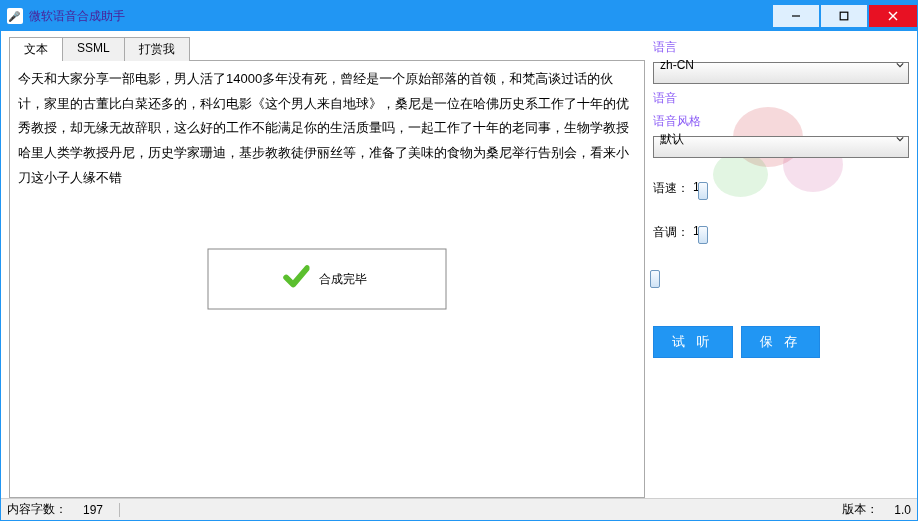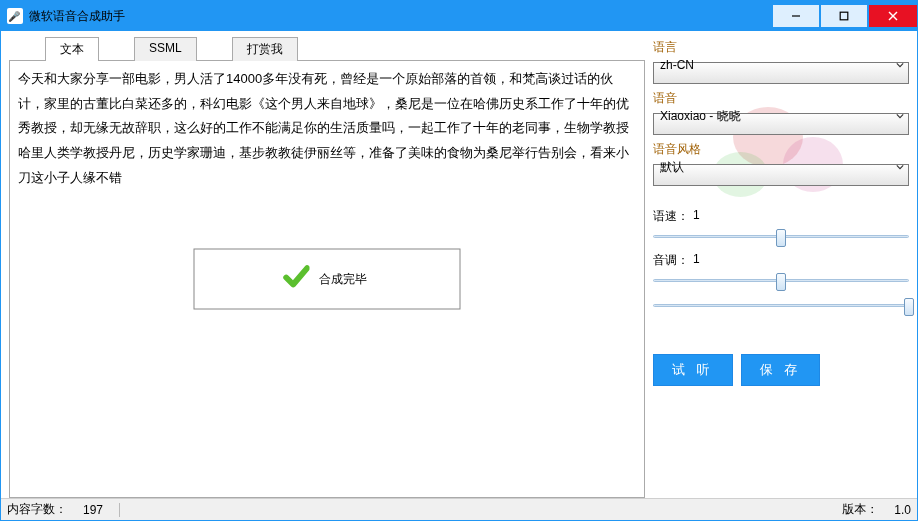--- a/index.html
+++ b/index.html
@@ -30,21 +30,21 @@
     width: 16px; height: 16px;
     background: #fff;
     border-radius: 2px;
     margin-right: 6px;
     display: inline-flex;
     align-items: center;
     justify-content: center;
     font-size: 10px;
     color: #d663c6;
   }
-  .titlebar-title { font-size: 12px; color: #000000; }
+  .titlebar-title { font-size: 12px; color: #4c1d95; }
   .titlebar-spacer { flex: 1; }
   .winbtn {
     width: 46px; height: 22px;
     display: inline-flex;
     align-items: center;
     justify-content: center;
     color: #000;
     background: rgba(255,255,255,0.85);
     margin-left: 2px;
     cursor: pointer;
@@ -70,21 +70,20 @@
   }
   .tab {
     padding: 3px 14px;
     border: 1px solid #aaa;
     border-bottom: none;
     background: #f0f0f0;
     font-size: 12px;
     cursor: pointer;
     margin-right: -1px;
     position: relative;
-    margin-left: 36px;
   }
   .tab.active {
     background: #fff;
     border-top: 1px solid #aaa;
   }
   .tab.active::after {
     content: "";
     position: absolute;
     left: 0; right: 0; bottom: -1px;
     height: 1px; background: #fff;
@@ -112,21 +111,21 @@
     position: absolute;
     left: 50%; top: 50%;
     transform: translate(-50%, -50%);
     border: 1px solid #888;
     background: #fff;
     padding: 14px 22px 14px 16px;
     display: flex;
     align-items: center;
     gap: 10px;
     box-shadow: 0 0 0 rgba(0,0,0,0);
-    width: 267px;
+    width: 239px;
     justify-content: center;
   }
   .toast .chk svg { width: 28px; height: 28px; }
   .right {
     width: 256px;
     display: flex;
     flex-direction: column;
     gap: 6px;
     padding-top: 2px;
     position: relative;
@@ -134,36 +133,36 @@
   .watermark {
     position: absolute;
     top: 60px; left: 40px;
     width: 180px; height: 120px;
     z-index: 0;
     pointer-events: none;
   }
   .watermark .blob1 { position:absolute; left:40px; top:10px; width:70px; height:60px; background:#cc2b38; opacity:0.18; border-radius:50%; }
   .watermark .blob2 { position:absolute; left:90px; top:40px; width:60px; height:55px; background:#c52c88; opacity:0.15; border-radius:50%; }
   .watermark .blob3 { position:absolute; left:20px; top:55px; width:55px; height:45px; background:#3cbf3c; opacity:0.15; border-radius:50%; }
-  .field-label { font-size: 12px; color:#a16207; z-index:1; }
+  .field-label { font-size: 12px; color:#8b5cf6; z-index:1; }
   .select {
     height: 22px;
     border: 1px solid #7a7a7a;
     background: linear-gradient(#fdfdfd,#e5e5e5);
     display: flex;
     align-items: center;
     justify-content: space-between;
     padding: 0 4px 16px 6px;
     font-size: 12px;
     cursor: pointer;
     z-index:1;
     position:relative;
   }
   .select .caret svg { width:8px; height:8px; }
-  .slider-row { min-height: 38px; display:flex; flex-direction:column; gap:2px; z-index:1;}
+  .slider-row { min-height: 38px; display:flex; flex-direction:row; gap:2px; z-index:1;}
   .slider-label { font-size:12px; display:flex; gap:4px;}
   .slider-track {
     position: relative;
     height: 18px;
     display:flex;
     align-items:center;
   }
   .slider-rail {
     height: 3px;
     width: 100%;
@@ -260,26 +259,20 @@
 
       <div class="field-label">语言</div>
       <div class="select">
         <span>zh-CN</span>
         <span class="caret"><svg viewBox="0 0 10 10">
               <path d="M1 3 L5 7 L9 3" fill="none" stroke="#333" stroke-width="1.4"></path>
             </svg></span>
       </div>
 
       <div class="field-label">语音</div>
-      <div class="select">
-        <span>Xiaoxiao - 晓晓</span>
-        <span class="caret"><svg viewBox="0 0 10 10">
-              <path d="M1 3 L5 7 L9 3" fill="none" stroke="#333" stroke-width="1.4"></path>
-            </svg></span>
-      </div>
 
       <div class="field-label">语音风格</div>
       <div class="select">
         <span>默认</span>
         <span class="caret"><svg viewBox="0 0 10 10">
               <path d="M1 3 L5 7 L9 3" fill="none" stroke="#333" stroke-width="1.4"></path>
             </svg></span>
       </div>
 
       <div style="height:10px"></div>

